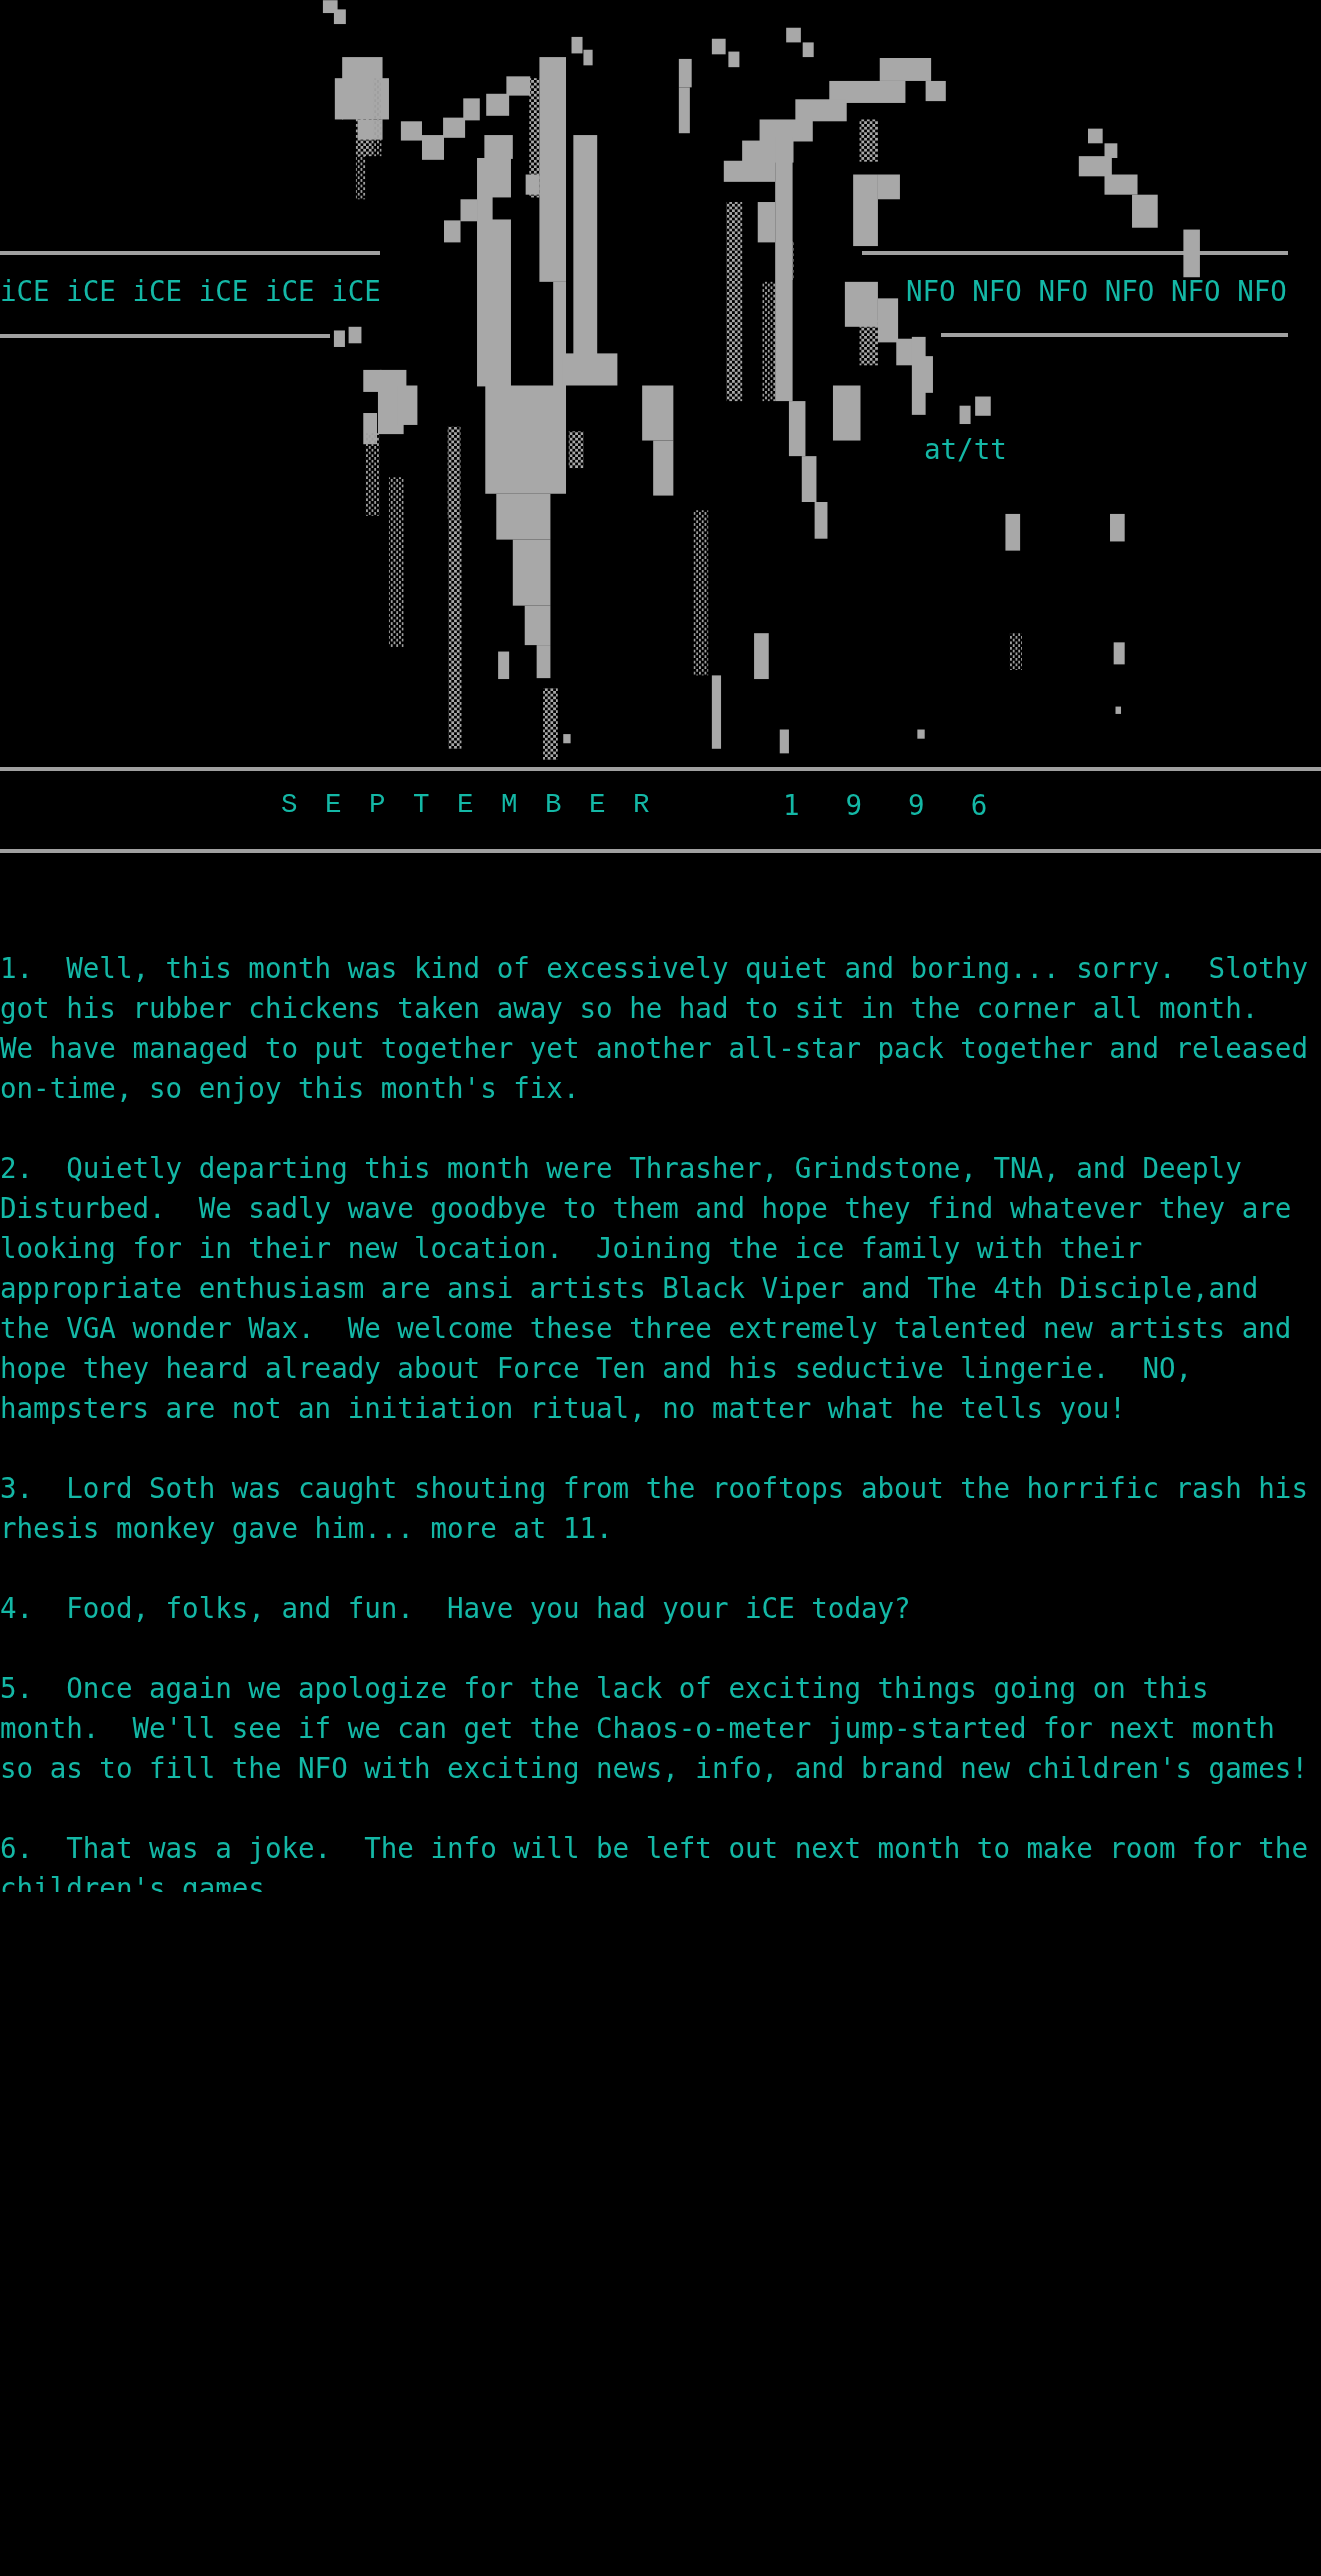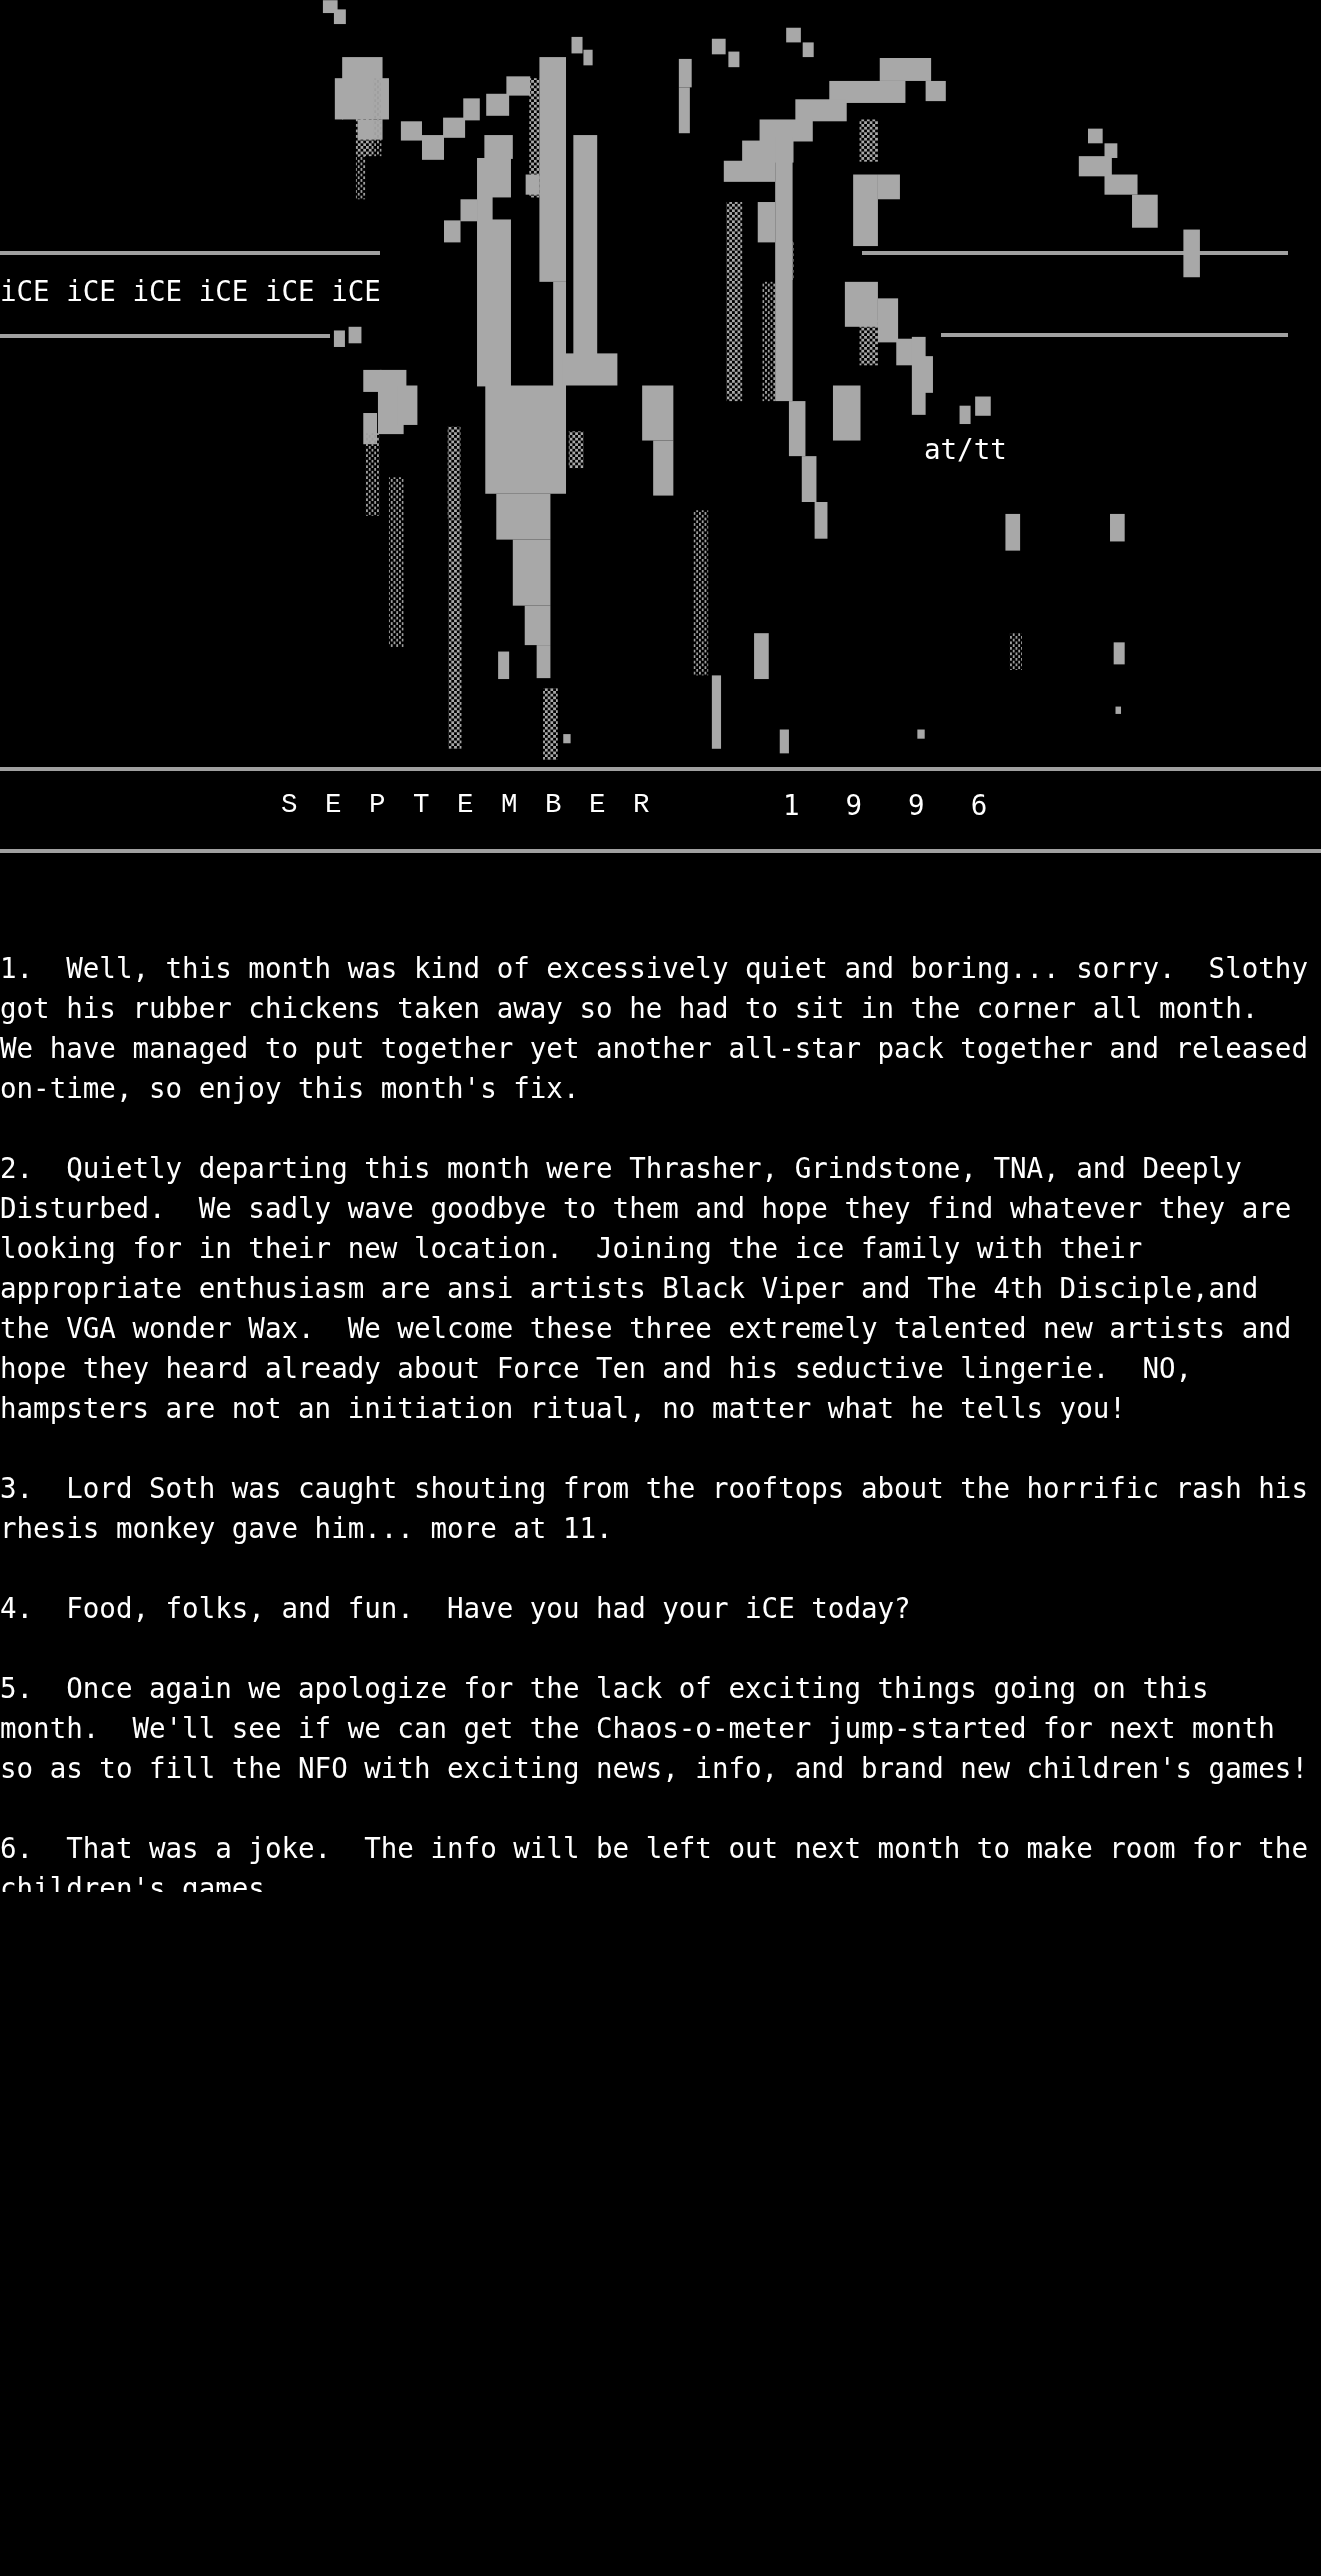--- a/index.html
+++ b/index.html
@@ -5,21 +5,21 @@
   html, body {
     margin: 0; padding: 0;
     background: #000;
   }
   #screen {
     position: relative;
     width: 1321px; height: 1892px;
     background: #000;
     overflow: hidden;
     font-family: "DejaVu Sans Mono", "Liberation Mono", monospace;
-    color: #ffffff;
+    color: #14b8a6;
   }
   .mono {
     position: absolute;
     font-size: 27.5px;
     line-height: 40px;
     white-space: pre;
     letter-spacing: 0;
     margin: 0;
   }
   .rule {
@@ -154,20 +154,21 @@
         <rect x="1210" y="560" width="16" height="30" fill="#a8a8a8"></rect>
         <rect x="1214" y="700" width="12" height="24" fill="#a8a8a8"></rect>
         <rect x="614" y="800" width="8" height="10" fill="#a8a8a8"></rect>
         <rect x="850" y="795" width="10" height="26" fill="#a8a8a8"></rect>
         <rect x="1000" y="795" width="8" height="10" fill="#a8a8a8"></rect>
         <rect x="1216" y="770" width="6" height="8" fill="#a8a8a8"></rect>
       </g>
   </svg>
 
   <pre class="mono" style="left:0px; top:271px;">iCE iCE iCE iCE iCE iCE</pre>
+  <pre class="mono" style="left:906px; top:271px;">NFO NFO NFO NFO NFO NFO</pre>
   <pre class="mono" style="left:924px; top:429px;">at/tt</pre>
 
   <pre class="mono banner-month" style="left:281px; top:785px;font-family:Liberation Mono, monospace;">SEPTEMBER</pre>
   <pre class="mono banner-year" style="left:783px; top:785px;">1996</pre>
 
   <pre class="mono" style="left:0px; top:948px;">1.  Well, this month was kind of excessively quiet and boring... sorry.  Slothy
 got his rubber chickens taken away so he had to sit in the corner all month.
 We have managed to put together yet another all-star pack together and released
 on-time, so enjoy this month's fix.
 

